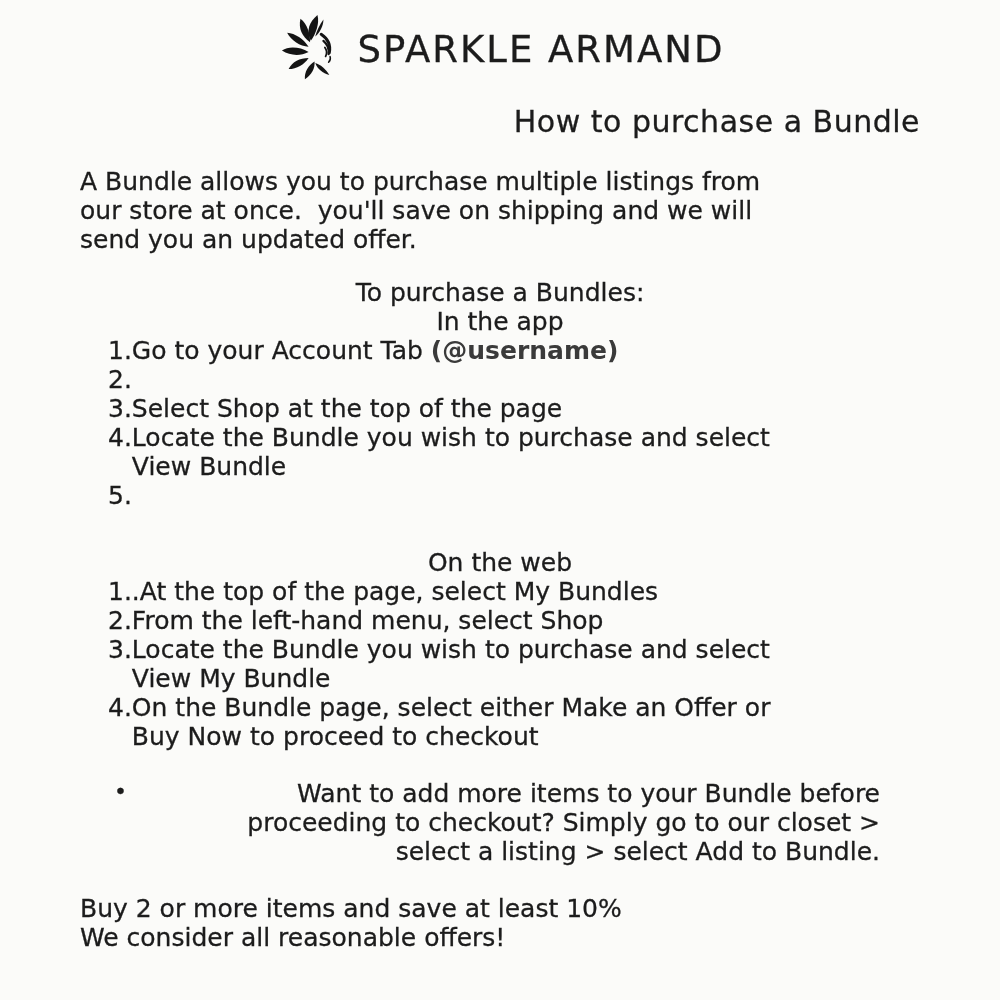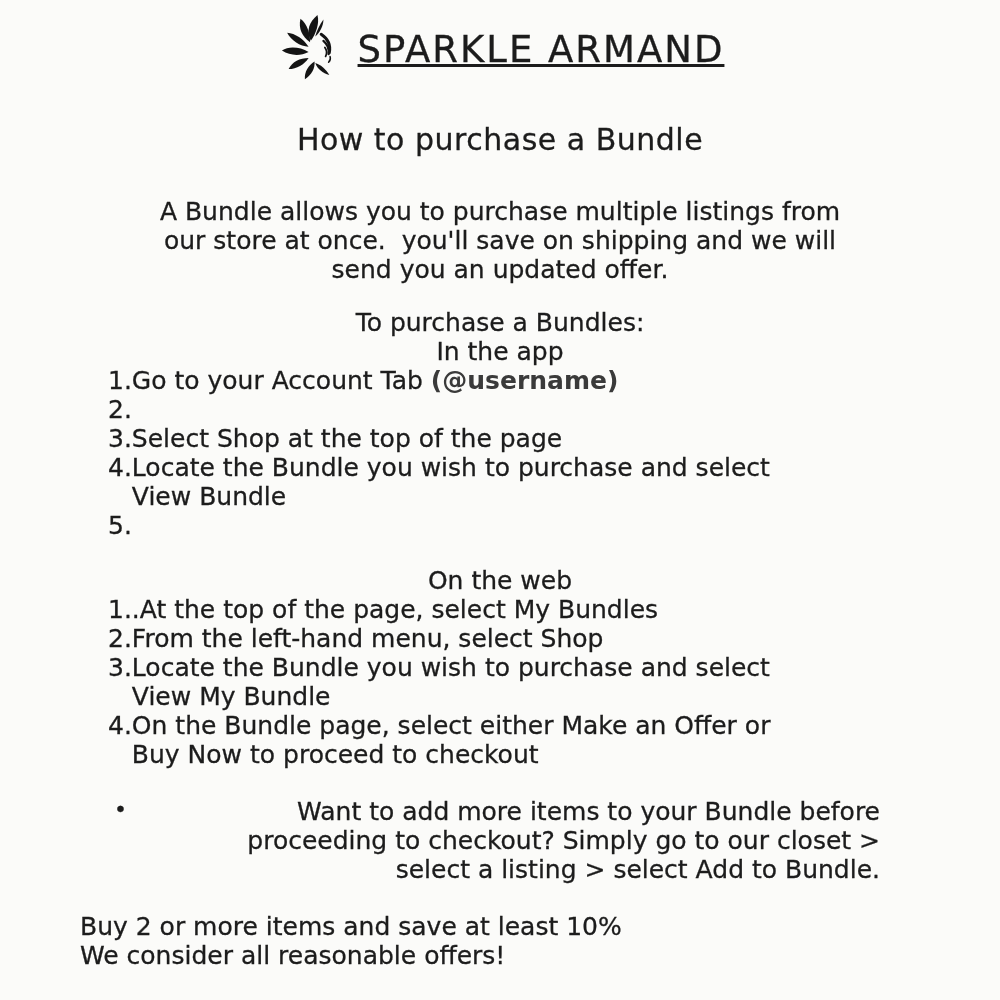--- a/index.html
+++ b/index.html
@@ -22,57 +22,55 @@
     padding: 12px 80px 0 80px;
   }
 
   
   .header {
     display: flex;
     align-items: center;
     justify-content: center;
     gap: 2px;
     height: 74px;
-    text-decoration: underline;
   }
   .logo {
     width: 80px;
     height: 74px;
     flex: 0 0 auto;
   }
   .brand {
     font-size: 37px;
     letter-spacing: 2px;
     white-space: nowrap;
   }
 
   .page-title {
-    margin-top: 36px;
-    text-align: center;
+    margin-top: 18px;
+    text-align: right;
     font-size: 30px;
     letter-spacing: 0.5px;
   }
 
   .body-text {
     font-size: 25px;
     line-height: 29px;
   }
 
   .intro {
-    margin-top: 40px;
-    text-align: center;
+    margin-top: 28px;
     white-space: pre-wrap;
   }
 
   .section-head {
     margin-top: 24px;
     text-align: center;
   }
   .section-head-web {
-    margin-top: 26px;
+    margin-top: 38px;
     text-align: center;
   }
 
   
   .steps {
     margin-top: 0;
     padding-left: 28px;
   }
   .step {
     display: flex;

